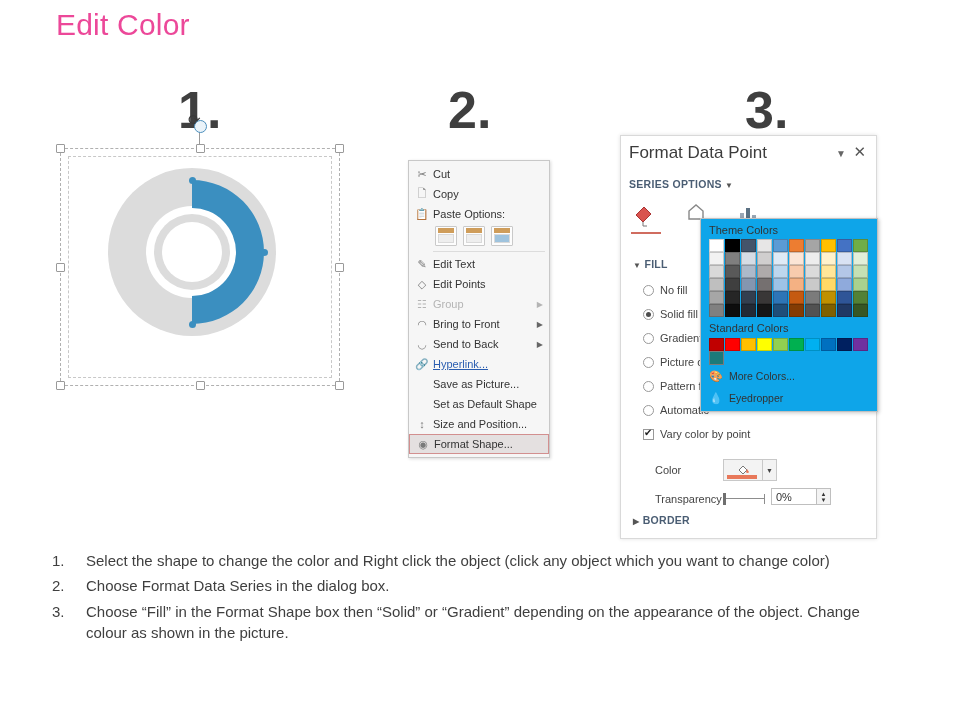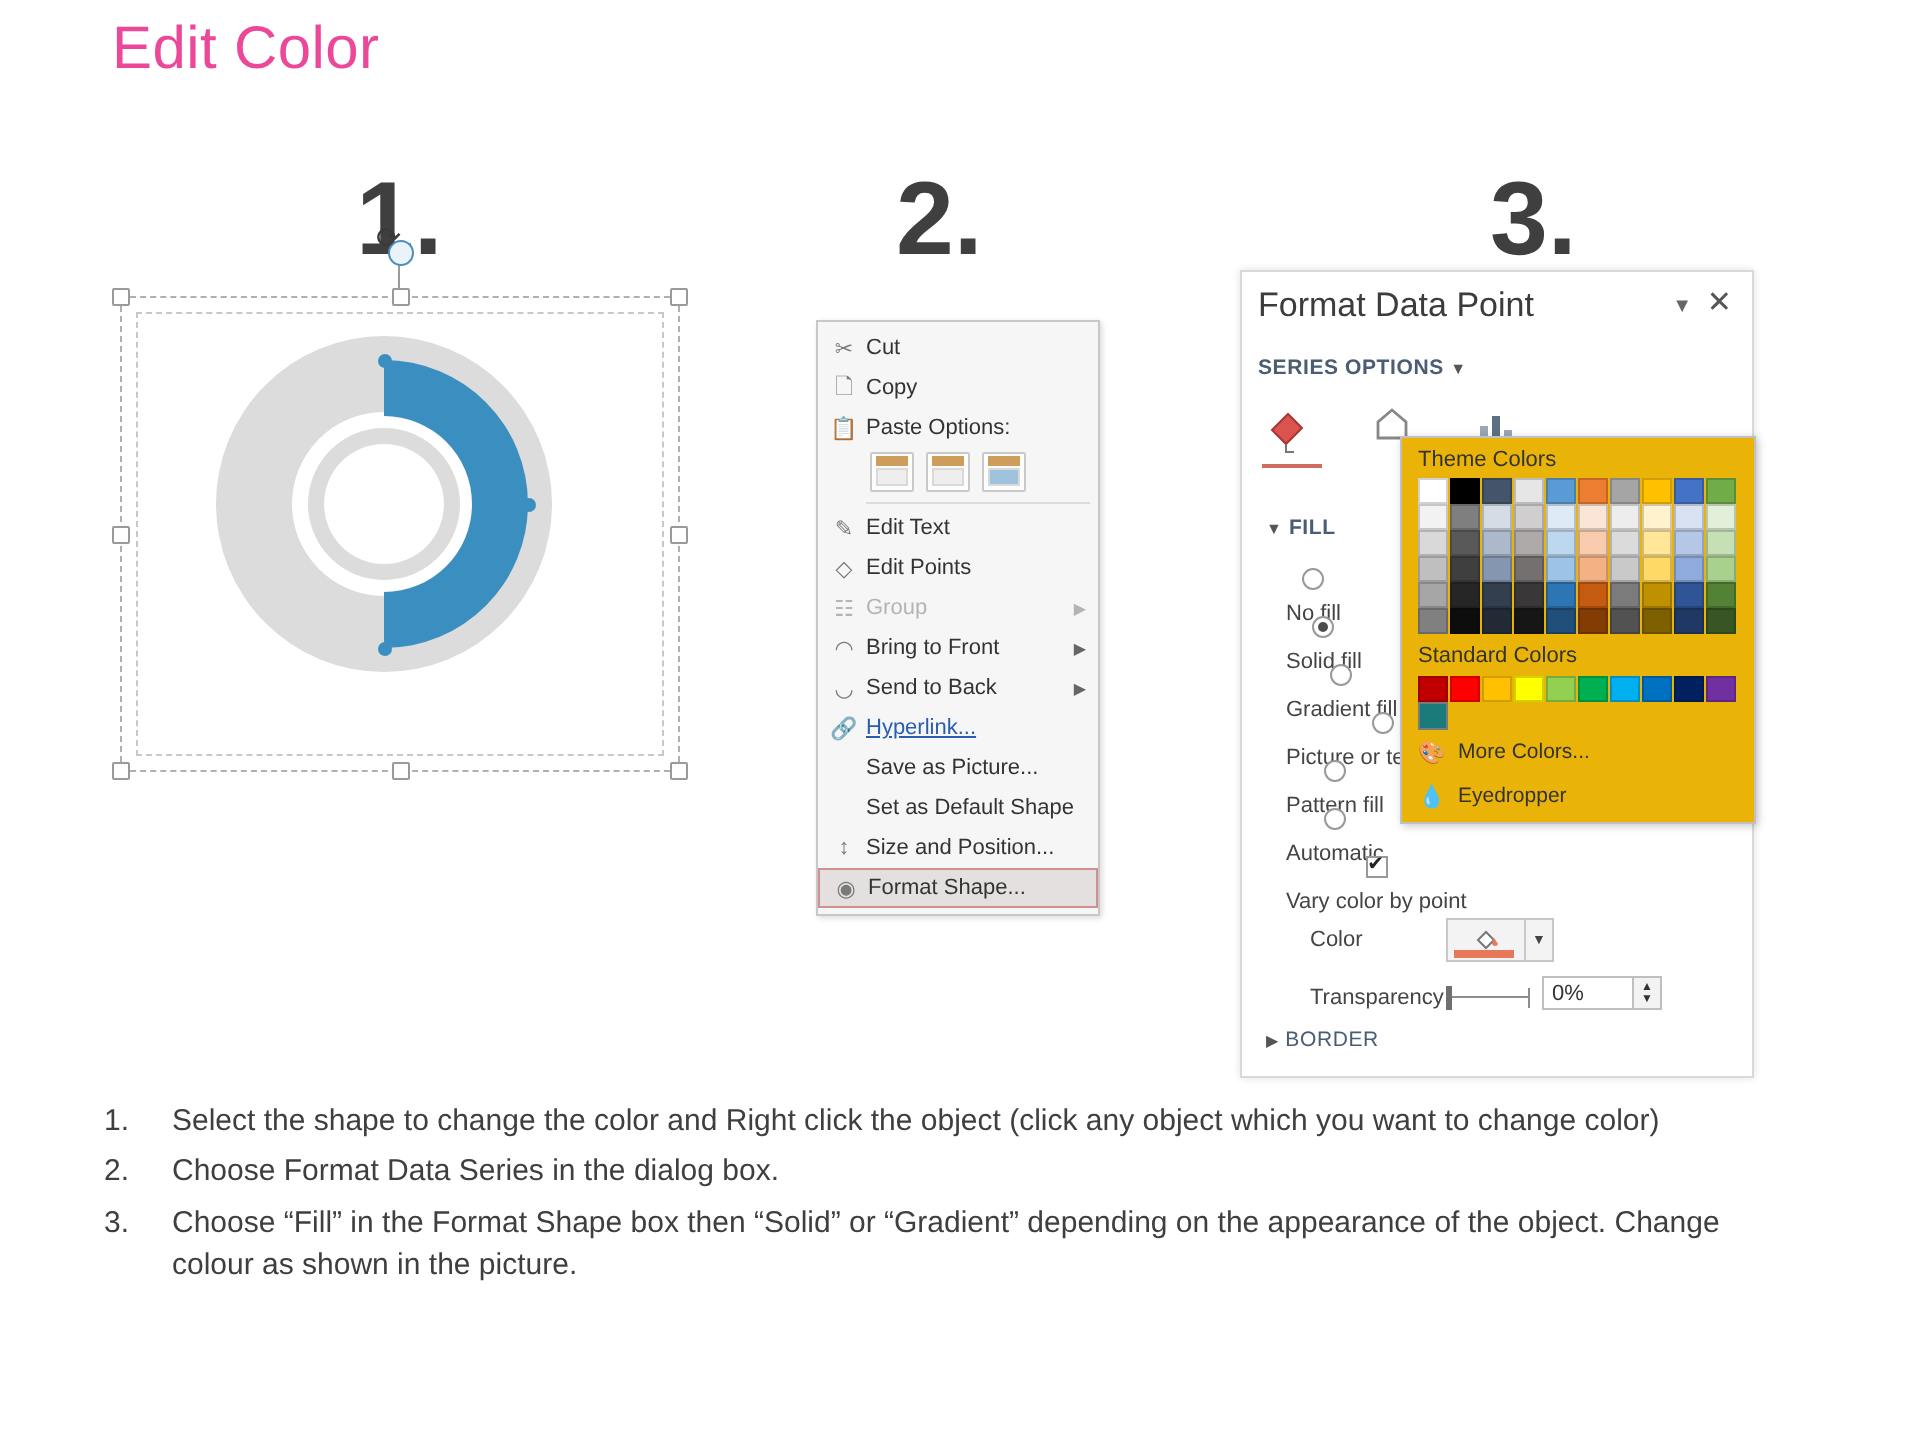--- a/index.html
+++ b/index.html
@@ -311,35 +311,34 @@
     font-size: 10.5px;
     font-weight: bold;
     color: #4a5d73;
     letter-spacing: 0.3px;
   }
   #border-section-header {
     position: absolute;
     left: 12px;
     bottom: 12px;
     font-size: 10.5px;
-    font-weight: normal;
+    font-weight: bold;
     color: #4a5d73;
     letter-spacing: 0.3px;
   }
   .tri { font-size: 8px; color: #555; }
 
   .radio-row {
     position: absolute;
     left: 22px;
     display: flex;
     align-items: center;
     gap: 6px;
     font-size: 11px;
     color: #444;
-    flex-direction: column;
   }
   .radio {
     width: 11px;
     height: 11px;
     border: 1px solid #999;
     border-radius: 50%;
     background: #fff;
     position: relative;
     box-sizing: border-box;
   }
@@ -469,21 +468,21 @@
     color: #333;
     box-sizing: border-box;
   }
 
   
   #color-picker {
     position: absolute;
     left: 700px;
     top: 218px;
     width: 176px;
-    background: #eab308;
+    background: #0ea5e9;
     border: 1px solid #c0c0c0;
     box-shadow: 1px 1px 4px rgba(0,0,0,0.22);
     font-size: 10.5px;
     color: #333;
     padding-bottom: 2px;
   }
   .cp-heading {
     padding: 5px 0 3px 8px;
     font-size: 11px;
     color: #333;

